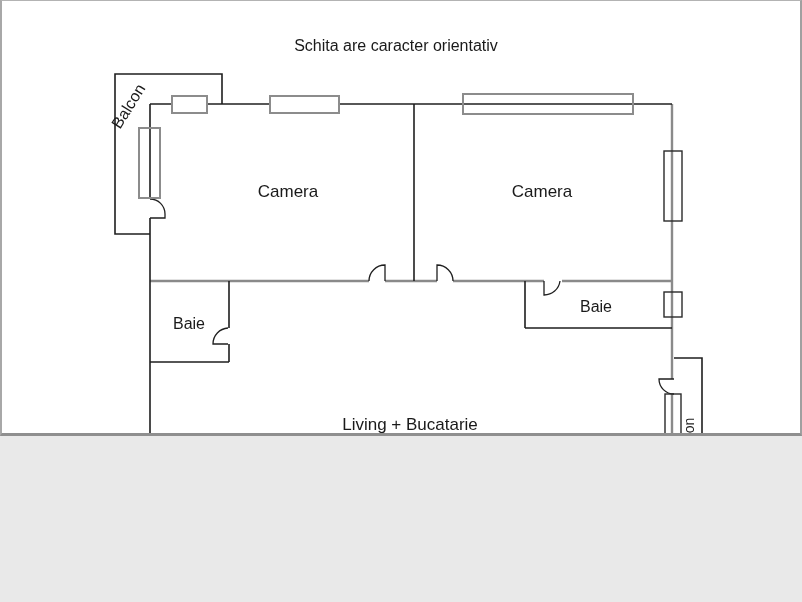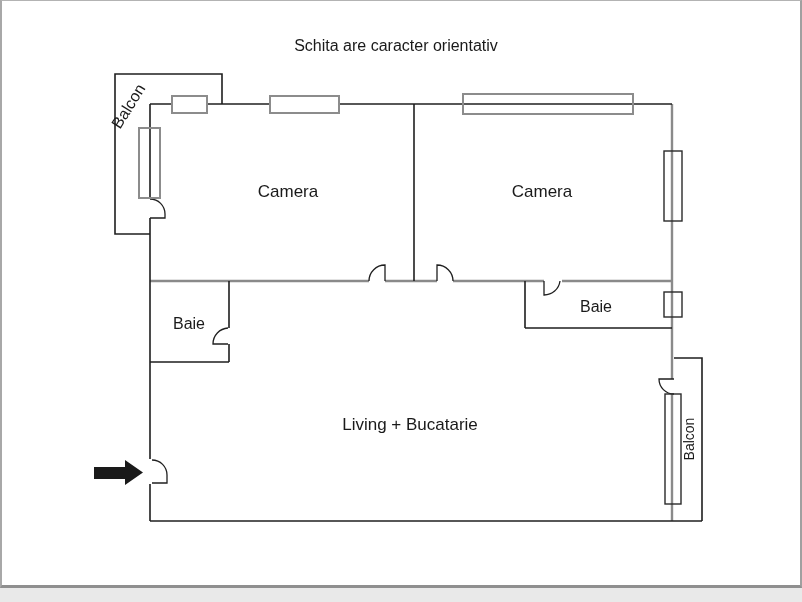--- a/index.html
+++ b/index.html
@@ -1,18 +1,18 @@
 <!DOCTYPE html>
 <html><head>
 <meta charset="utf-8">
 <style>
   html,body{margin:0;padding:0;background:#e9e9e9;}
   .canvas{
     position:relative;
-    width:802px;height:588px;
+    width:802px;height:436px;
     box-sizing:border-box;
     background:#ffffff;
     border-top:1px solid #b3b3b3;
     border-left:2px solid #a8a8a8;
     border-right:2px solid #a0a0a0;
     border-bottom:3px solid #8f8f8f;
     font-family:"Liberation Sans", sans-serif;
     overflow:hidden;
   }
   svg{display:block;}

